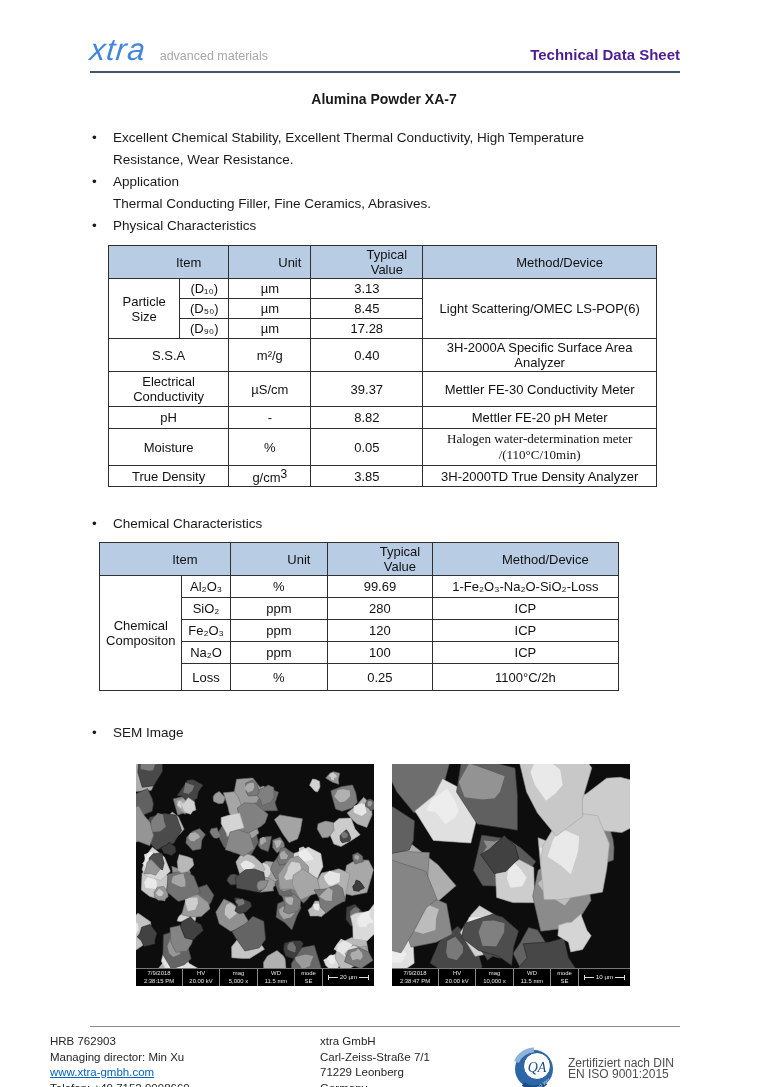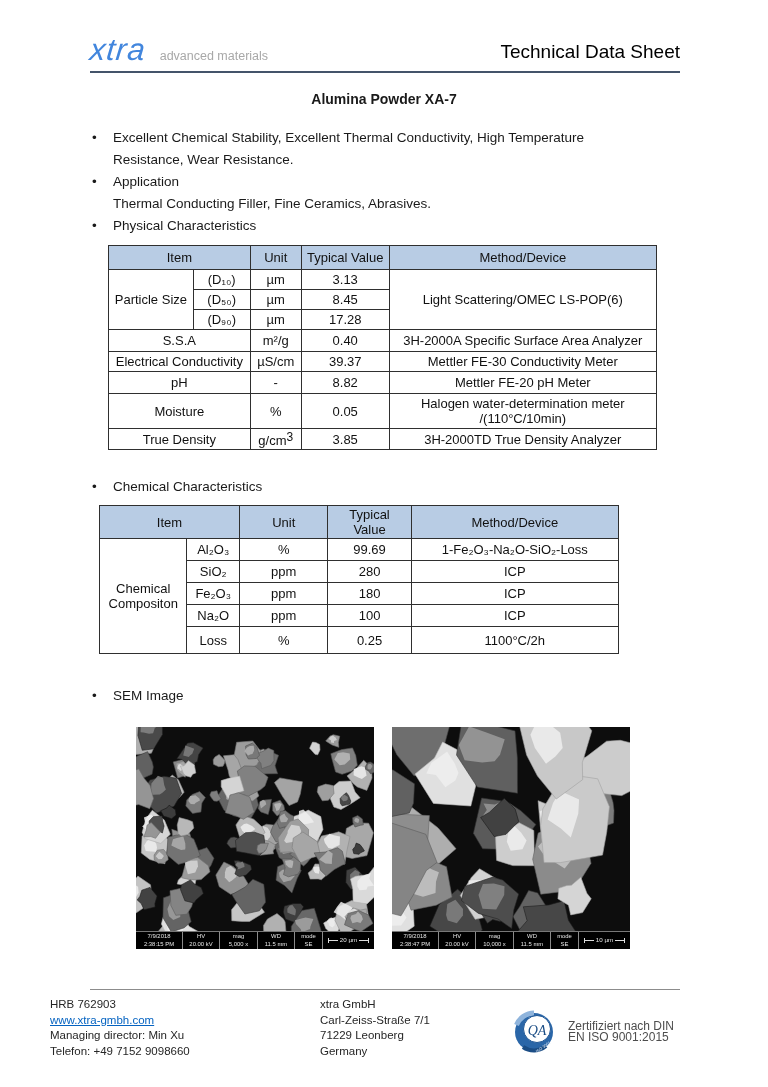--- a/index.html
+++ b/index.html
@@ -6,37 +6,37 @@
   body{width:768px;height:1087px;font-family:"Liberation Sans",sans-serif;color:#1a1a1a;}
   .page{position:relative;width:768px;height:1087px;overflow:hidden;background:#fff;}
 
   
   .header{margin:36px 88px 0 90px;display:flex;justify-content:space-between;align-items:flex-end;
           border-bottom:2px solid #44546a;padding-bottom:7px;}
   .logo-wrap{display:flex;align-items:baseline;}
   .logo-text{font-size:31px;line-height:28px;color:#4286dd;font-style:italic;font-weight:500;
              letter-spacing:1px;transform:skewX(-6deg);}
   .tagline{font-size:12.5px;color:#a8a8a8;margin-left:14px;}
-  .doc-type{font-size:19px;font-weight:normal;color:#000000;padding-bottom:1px;}
+  .doc-type{font-size:15px;font-weight:bold;color:#4c1d95;padding-bottom:1px;}
 
   
   .title{text-align:center;font-size:14px;font-weight:bold;margin-top:18px;}
 
   
   .bullets{margin:20px 60px 0 92px;font-size:13.5px;line-height:22px;}
   .b-item{display:flex;}
   .b-dot{width:21px;flex:none;text-align:left;}
   .b-text{max-width:516px;}
 
   
   table{border-collapse:collapse;font-size:13px;color:#111;}
   td{border:1px solid #2f2f2f;text-align:center;padding:1px 4px;vertical-align:middle;}
   .phys-table{margin:8px 0 0 108px;width:549px;border:1.5px solid #2f2f2f;}
   .chem-table{margin:7px 0 0 99px;width:520px;border:1.5px solid #2f2f2f;}
-  td.hdr{background:#b8cce4;height:21px;}
+  td.hdr{background:#b8cce4;height:21px;padding-left:44px;}
   .phys-table .c-item{width:81px;} .phys-table .c-sub{width:51px;}
   .phys-table .c-unit{width:43px;} .phys-table .c-val{width:85px;} .phys-table .c-meth{width:281px;}
   .chem-table .c-item{width:80px;} .chem-table .c-sub{width:45px;}
   .chem-table .c-unit{width:89px;} .chem-table .c-val{width:80px;} .chem-table .c-meth{width:218px;}
   .row-sm td{height:17px;}
   .row-md td{height:19px;}
   sup.big3{font-size:12px;vertical-align:4px;}
 
   .section-gap-chem{margin-top:26px;}
   .section-gap-sem{margin-top:31px;}
@@ -139,21 +139,21 @@
       <tr class="row-md">
         <td colspan="2">pH</td>
         <td>-</td>
         <td>8.82</td>
         <td>Mettler FE-20 pH Meter</td>
       </tr>
       <tr>
         <td colspan="2">Moisture</td>
         <td>%</td>
         <td>0.05</td>
-        <td style="padding:2px 20px;">Halogen water-determination meter /(110°C/10min)</td>
+        <td style="padding:2px 20px;font-family:Liberation Serif, serif;">Halogen water-determination meter /(110°C/10min)</td>
       </tr>
       <tr>
         <td colspan="2">True Density</td>
         <td><span>g/cm</span><sup class="big3">3</sup></td>
         <td>3.85</td>
         <td>3H-2000TD True Density Analyzer</td>
       </tr>
     </tbody>
   </table>
 
@@ -181,21 +181,21 @@
       </tr>
       <tr class="row-md">
         <td class="c-sub">SiO₂</td>
         <td>ppm</td>
         <td>280</td>
         <td>ICP</td>
       </tr>
       <tr class="row-md">
         <td class="c-sub">Fe₂O₃</td>
         <td>ppm</td>
-        <td>180</td>
+        <td>120</td>
         <td>ICP</td>
       </tr>
       <tr class="row-md">
         <td class="c-sub">Na₂O</td>
         <td>ppm</td>
         <td>100</td>
         <td>ICP</td>
       </tr>
       <tr>
         <td class="c-sub" style="height:24px;margin-top:37px;">Loss</td>
@@ -464,22 +464,22 @@
           <span class="scale-line r"></span>
         </div>
       </div>
     </div>
   </div>
 
   <div class="footer-rule"></div>
   <div class="footer-cols">
     <div class="f-left">
       <div>HRB 762903</div>
+      <div>Managing director: Min Xu</div>
       <div><span class="f-link">www.xtra-gmbh.com</span></div>
-      <div>Managing director: Min Xu</div>
       <div>Telefon: +49 7152 9098660</div>
     </div>
     <div class="f-center">
       <div>xtra GmbH</div>
       <div>Carl-Zeiss-Straße 7/1</div>
       <div>71229 Leonberg</div>
       <div>Germany</div>
     </div>
     <div class="f-right">
       <svg width="46" height="44" viewBox="0 0 46 44">

